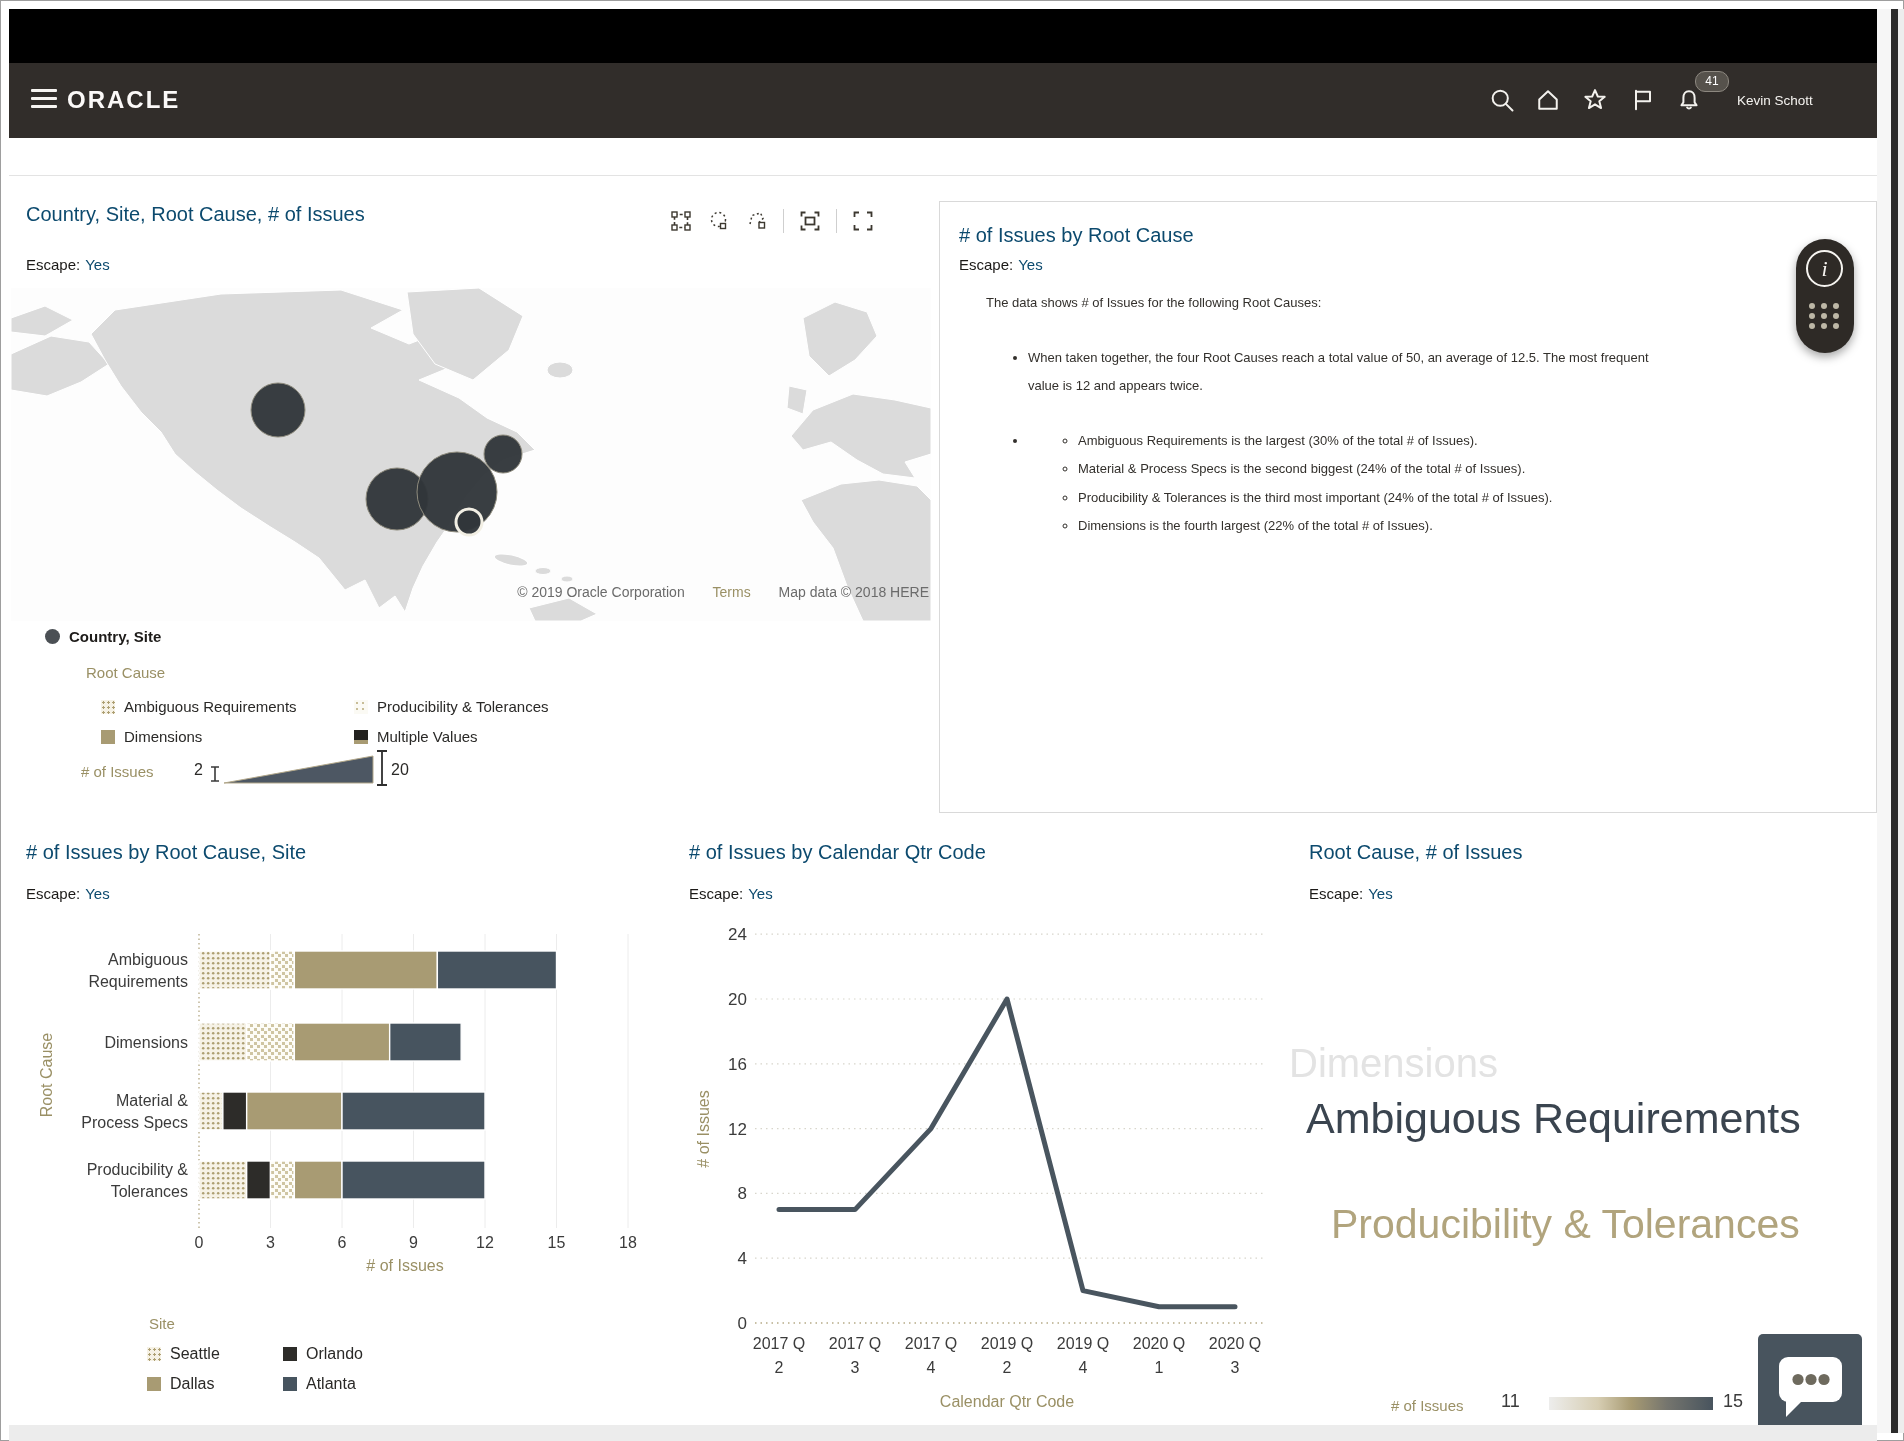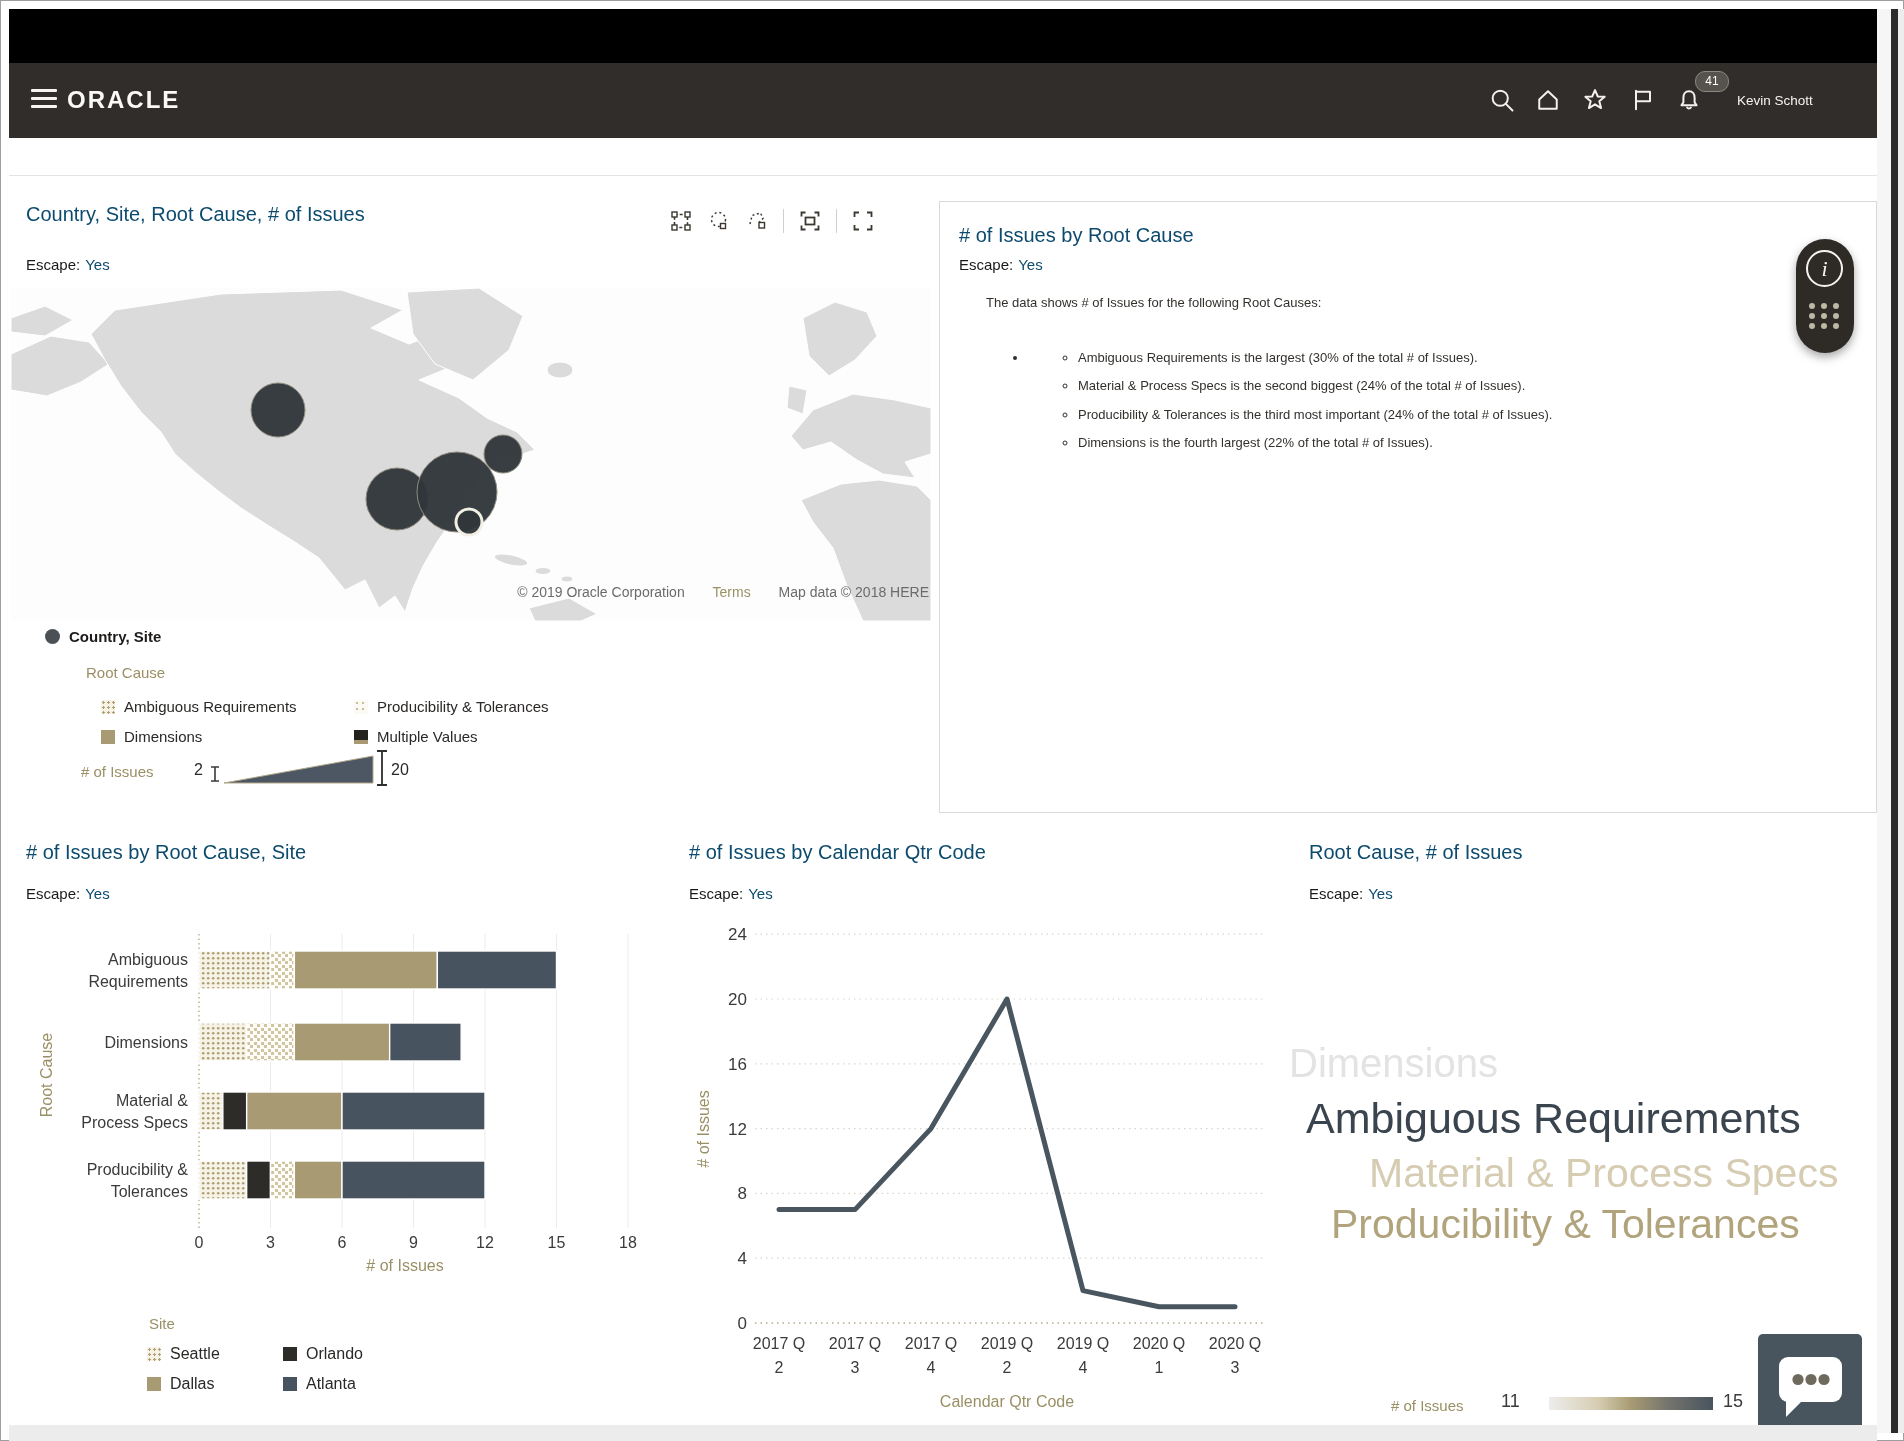--- a/index.html
+++ b/index.html
@@ -260,20 +260,23 @@
   <div class="abs size-max">20</div>
 
   <div class="abs insight"></div>
   <div class="abs panel-title insight-title"># of Issues by Root Cause</div>
   <div class="abs escape insight-escape">
     <span>Escape:</span><span class="val">Yes</span>
   </div>
   <div class="abs insight-body">
     <p>The data shows # of Issues for the following Root Causes:</p>
     <ul class="gap">
+        <li>When taken together, the four Root Causes reach a total value of 50, an average of 12.5. The most frequent value is 12 and appears twice.</li>
+      </ul>
+    <ul class="gap">
         <li>
           <ul id="detail-list">
             <li>Ambiguous Requirements is the largest (30% of the total # of Issues).</li>
             <li>Material &amp; Process Specs is the second biggest (24% of the total # of Issues).</li>
             <li>Producibility &amp; Tolerances is the third most important (24% of the total # of Issues).</li>
             <li>Dimensions is the fourth largest (22% of the total # of Issues).</li>
           </ul>
         </li>
       </ul>
   </div>
@@ -425,21 +428,20 @@
   <div class="abs line-ylabel tanlabel"># of Issues</div>
   <div class="abs line-xlabel tanlabel">Calendar Qtr Code</div>
 
   <div class="abs panel-title tag-title">Root Cause, # of Issues</div>
   <div class="abs escape tag-escape">
     <span>Escape:</span><span class="val">Yes</span>
   </div>
   <div class="abs tagcloud" id="tagcloud">
       <div class="tag-word" title="Dimensions: 11" style="left: 0px; top: 212px; font-size: 40px; color: rgb(227, 227, 227);">Dimensions</div>
       <div class="tag-word" title="Ambiguous Requirements: 15" style="left: 17px; top: 266px; font-size: 43px; color: rgb(58, 68, 79);">Ambiguous Requirements</div>
-      <div class="tag-word" title="Material &amp; Process Specs: 12" style="left: 80px; top: 322px; font-size: 41px; color: rgb(213, 204, 178);">Material &amp; Process Specs</div>
       <div class="tag-word" title="Producibility &amp; Tolerances: 12" style="left: 42px; top: 373px; font-size: 41px; color: rgb(177, 164, 125);">Producibility &amp; Tolerances</div>
     </div>
   <div class="abs tag-legend-label tanlabel"># of Issues</div>
   <div class="abs tag-min">11</div>
   <div class="abs grad-bar"></div>
   <div class="abs tag-max">15</div>
   <div class="abs chat-btn">
     <svg width="104" height="104" viewBox="0 0 104 104">
       <rect x="21" y="23" width="63" height="45" rx="9" fill="#ffffff"></rect>
       <path d="M28,65 L28,83 L46,65 Z" fill="#ffffff"></path>

